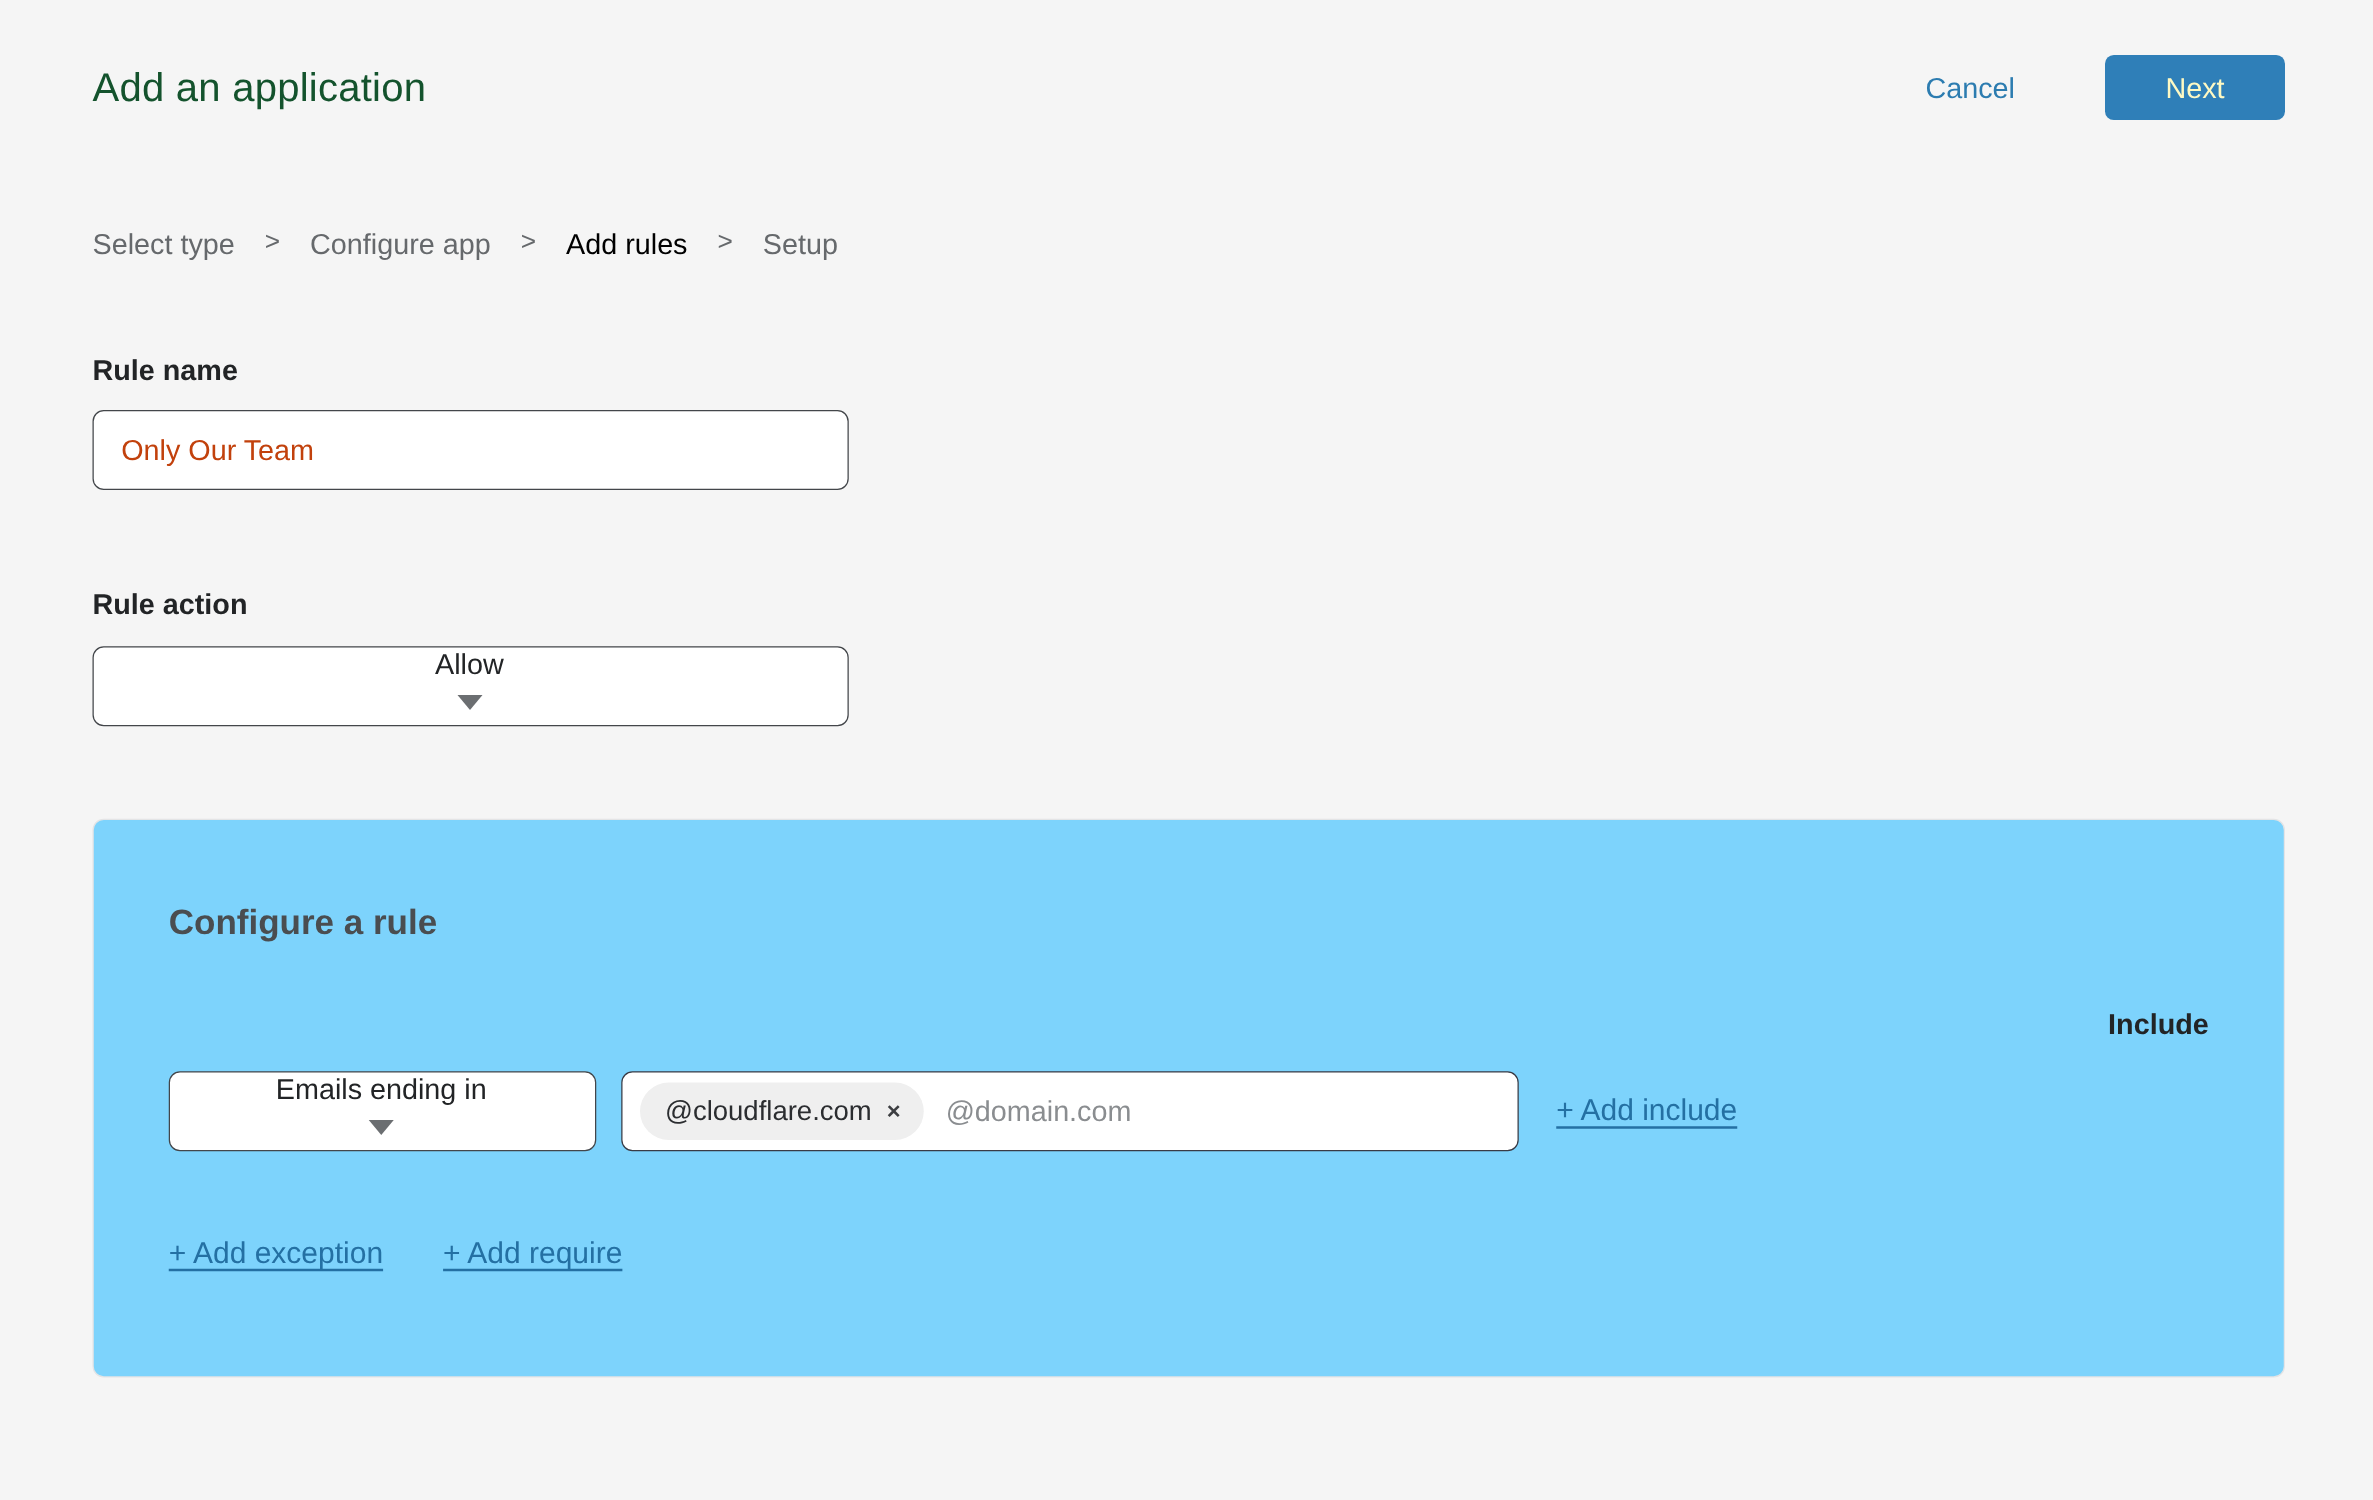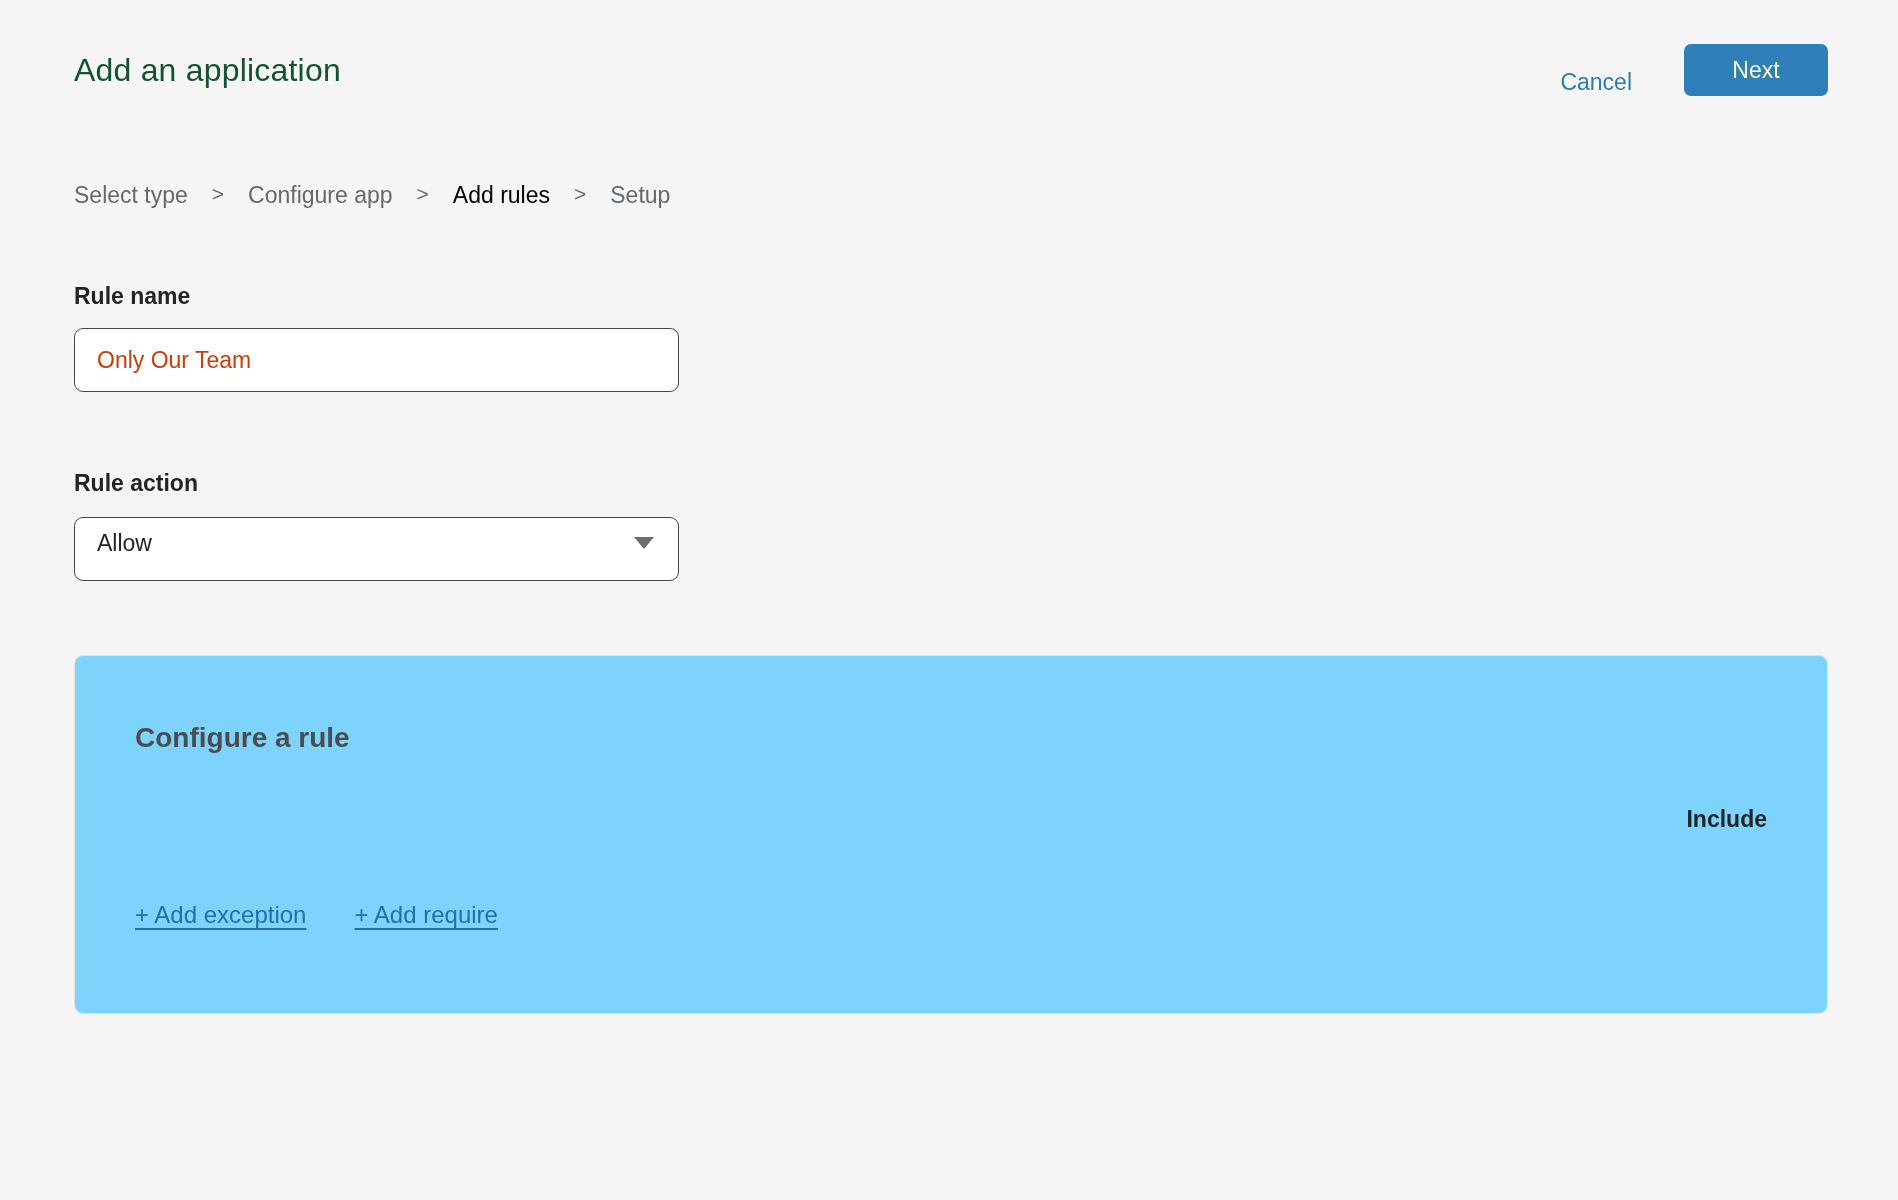--- a/index.html
+++ b/index.html
@@ -17,21 +17,21 @@
     display: flex;
     align-items: center;
     justify-content: space-between;
   }
   .page-title {
     font-size: 32px;
     font-weight: 400;
     letter-spacing: 0.2px;
     color: #14532d;
   }
-  .header-actions { display: flex; align-items: flex-end; gap: 52px; }
+  .header-actions { display: flex; align-items: center; gap: 72px; }
   .cancel-link {
     font-size: 23px;
     color: #2c7cb0;
     text-decoration: none;
     cursor: pointer;
   }
   .next-btn {
     background: #2f7fb8;
     color: #fef9c3;
     font-family: "Liberation Sans", sans-serif;
@@ -86,20 +86,21 @@
     border: 1px solid #43464a;
     border-radius: 9px;
     background: #ffffff;
     display: flex;
     align-items: center;
     justify-content: space-between;
     padding: 0 24px 12px 22px;
     font-size: 23px;
     color: #222426;
     cursor: pointer;
+    flex-direction: column;
   }
   .caret-down {
     width: 0; height: 0;
     border-left: 10px solid transparent;
     border-right: 10px solid transparent;
     border-top: 12px solid #6b6e71;
   }
 
   
   .rule-card {
@@ -214,20 +215,36 @@
       <span>Allow</span>
       <span class="caret-down"></span>
     </div>
   </div>
 
   <section class="rule-card">
     <h2 class="card-title">Configure a rule</h2>
 
     <div class="field-label include-label">Include</div>
 
+    <div class="include-row">
+      <div class="select-box selector">
+        <span>Emails ending in</span>
+        <span class="caret-down"></span>
+      </div>
+
+      <div class="chip-input">
+        <span class="chip">
+          <span>@cloudflare.com</span>
+          <span class="chip-x">×</span>
+        </span>
+        <input class="chip-text-entry" type="text" placeholder="@domain.com" style="">
+      </div>
+
+      <a class="add-link add-include">+ Add include</a>
+    </div>
 
     <div class="bottom-links">
       <a class="add-link">+ Add exception</a>
       <a class="add-link">+ Add require</a>
     </div>
   </section>
 
 </div>
 
 </body></html>

